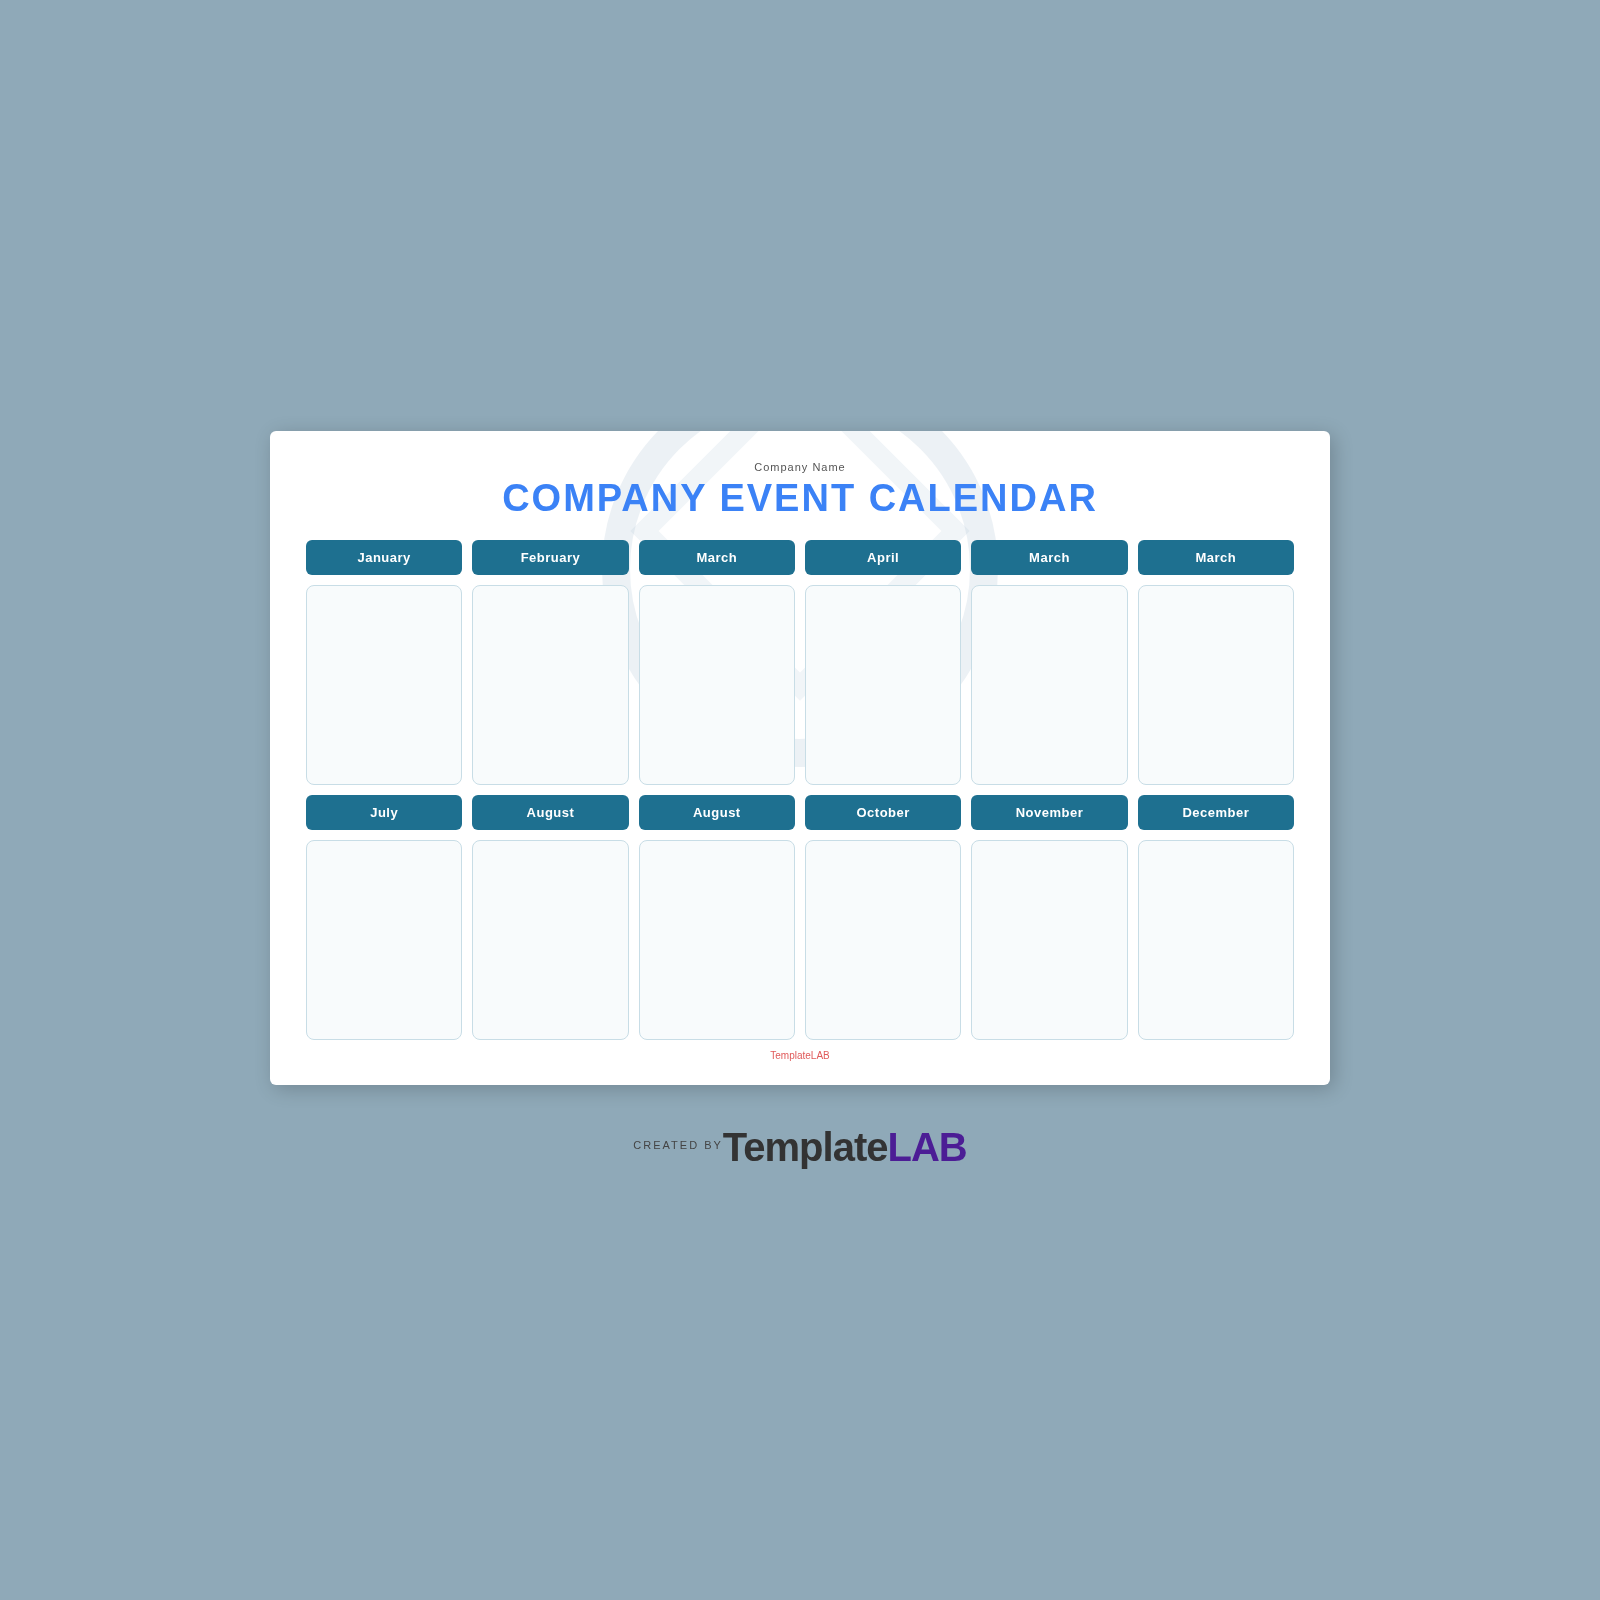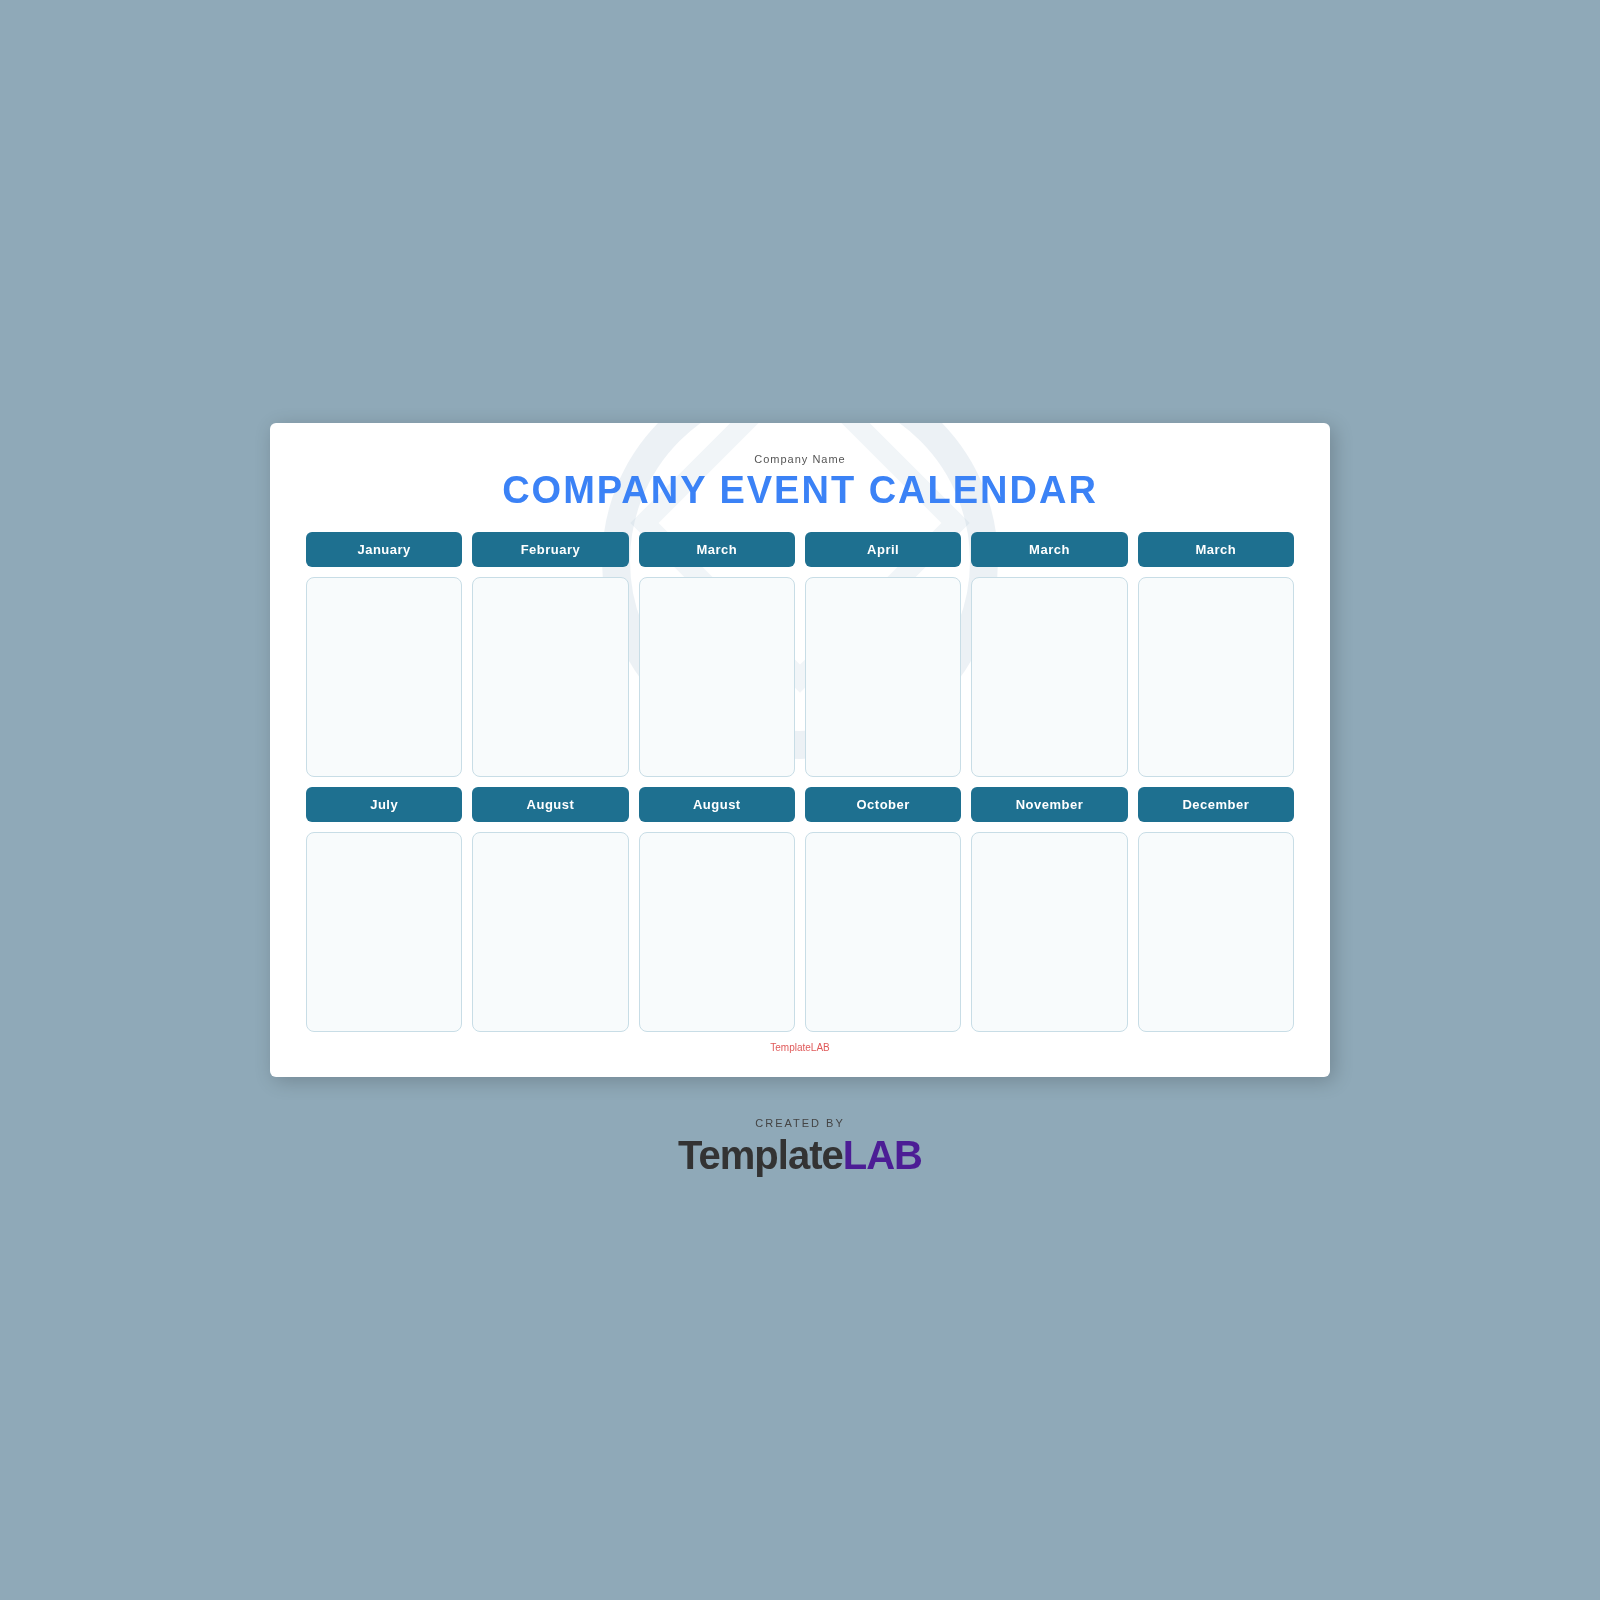--- a/index.html
+++ b/index.html
@@ -120,21 +120,21 @@
     }
 
     .footer-brand span {
       color: #e05a5a;
     }
 
     
     .bottom-brand {
       text-align: center;
       display: flex;
-      flex-direction: column;
+      flex-direction: row;
       align-items: center;
     }
 
     .created-by {
       font-size: 11px;
       color: #444;
       letter-spacing: 2px;
       text-transform: uppercase;
       margin-bottom: 4px;
     }

